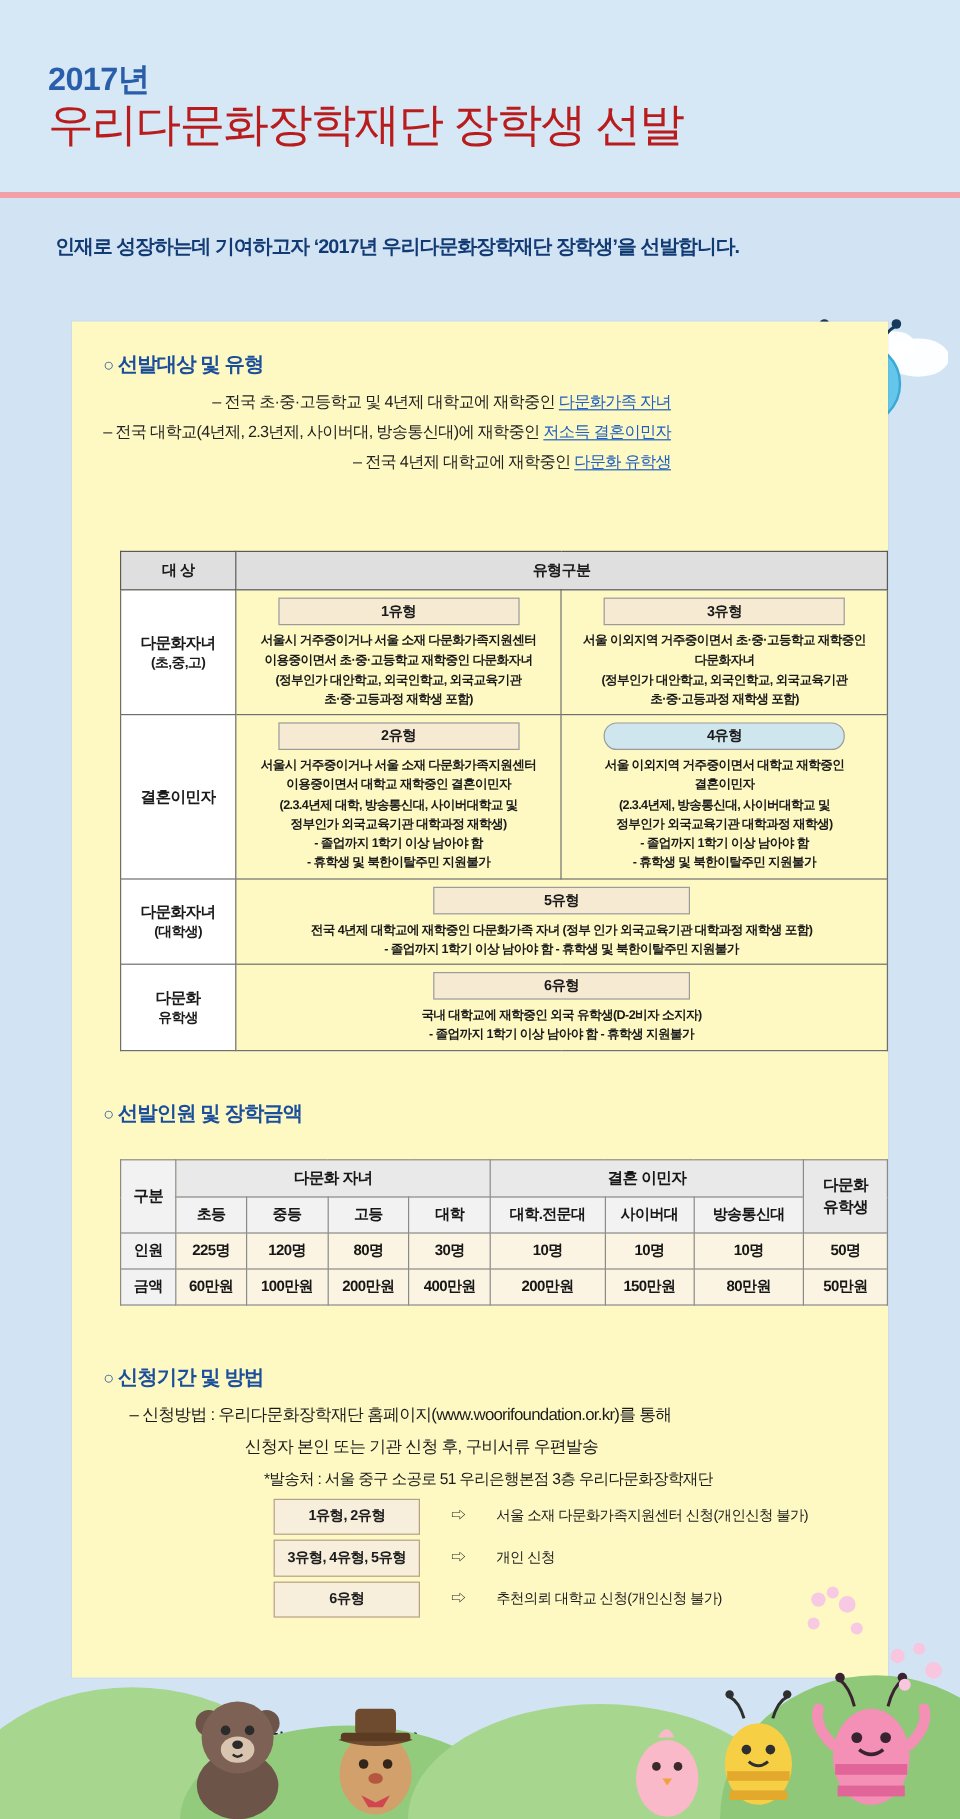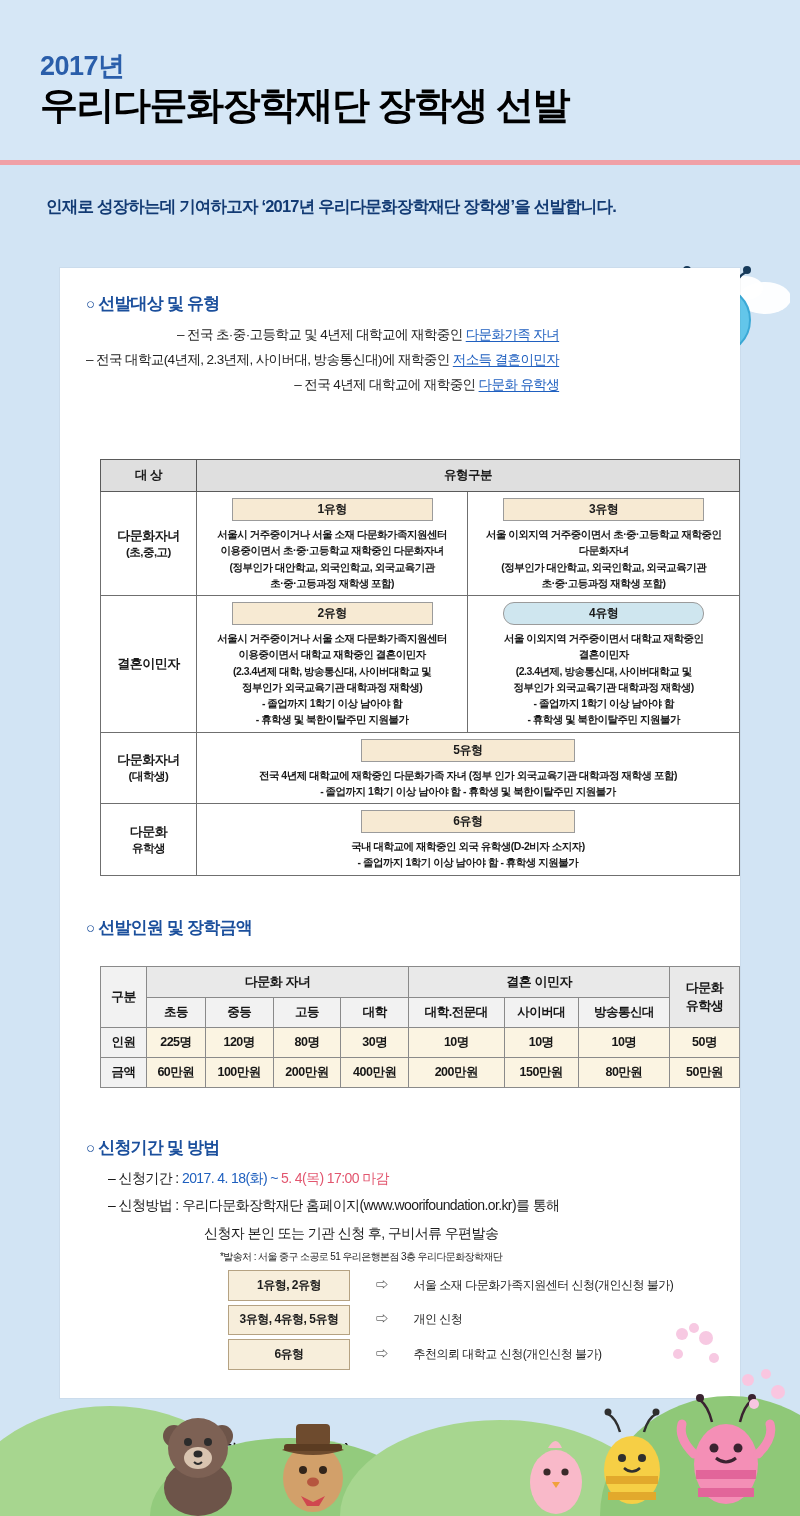--- a/index.html
+++ b/index.html
@@ -32,25 +32,25 @@
   }
   .title-year {
     font-size: 27px;
     font-weight: bold;
     letter-spacing: -0.5px;
     line-height: 1.1;
     color: #2a5eaa;
   }
   .title-main {
     font-size: 38px;
-    font-weight: bold;
+    font-weight: normal;
     letter-spacing: -1.5px;
     line-height: 1.15;
     margin-top: 2px;
-    color: #000000;
+    color: #b91c1c;
   }
   .pink-rule {
     position: absolute;
     top: 160px; left: 0; right: 0;
     height: 5px;
     background: #f0a0a6;
   }
   .intro {
     position: absolute;
     top: 192px; left: 46px; right: 42px;
@@ -60,21 +60,21 @@
     font-weight: bold;
     letter-spacing: -0.8px;
   }
 
   
   .card {
     position: absolute;
     top: 268px; left: 60px;
     width: 680px;
     height: 1130px;
-    background: #ffffff;
+    background: #fef9c3;
     box-shadow: 0 0 0 1px rgba(0,0,0,0.03);
   }
 
   .sec-title {
     color: #1b4f9c;
     font-size: 17px;
     font-weight: bold;
     letter-spacing: -0.8px;
   }
   .sec-title .ring { font-size: 15px; }
@@ -161,21 +161,21 @@
   
   .apply {
     font-size: 14px;
     color: #1b1b1b;
     line-height: 1.95;
     letter-spacing: -0.6px;
   }
   .apply .blue { color: #1e5fbe; }
   .apply .pink { color: #e2556e; }
   .apply .indent { padding-left: 96px; display:block; }
-  .apply .star { display:block; padding-left: 112px; font-size: 10px; }
+  .apply .star { display:block; padding-left: 112px; font-size: 13px; }
 
   .chiprow {
     display: flex;
     align-items: center;
     gap: 26px;
     margin-top: 4px;
     padding-left: 120px;
     font-size: 12px;
     color: #1c1c1c;
     letter-spacing: -0.5px;
@@ -412,23 +412,20 @@
       </tbody>
     </table>
 
     <div style="position:absolute; left:26px; top:868px; right:20px;">
       <div class="sec-title">
         <span class="ring">○</span>
         <span>신청기간 및 방법</span>
       </div>
       <div class="apply" style="margin-top:6px; padding-left:22px;">
         <div>
-          <span>– 신청기간 : </span><span class="blue">2017. 4. 18(화) ~ </span><span class="pink">5. 4(목) 17:00 마감</span>
-        </div>
-        <div>
           <span>– 신청방법 : </span><span>우리다문화장학재단 홈페이지(www.woorifoundation.or.kr)를 통해</span>
           <span class="indent">신청자 본인 또는 기관 신청 후, 구비서류 우편발송</span>
           <span class="star">*발송처 : 서울 중구 소공로 51 우리은행본점 3층 우리다문화장학재단</span>
         </div>
 
         <div class="chiprow">
           <span class="box">1유형, 2유형</span>
           <span>⇨</span>
           <span>서울 소재 다문화가족지원센터 신청(개인신청 불가)</span>
         </div>

